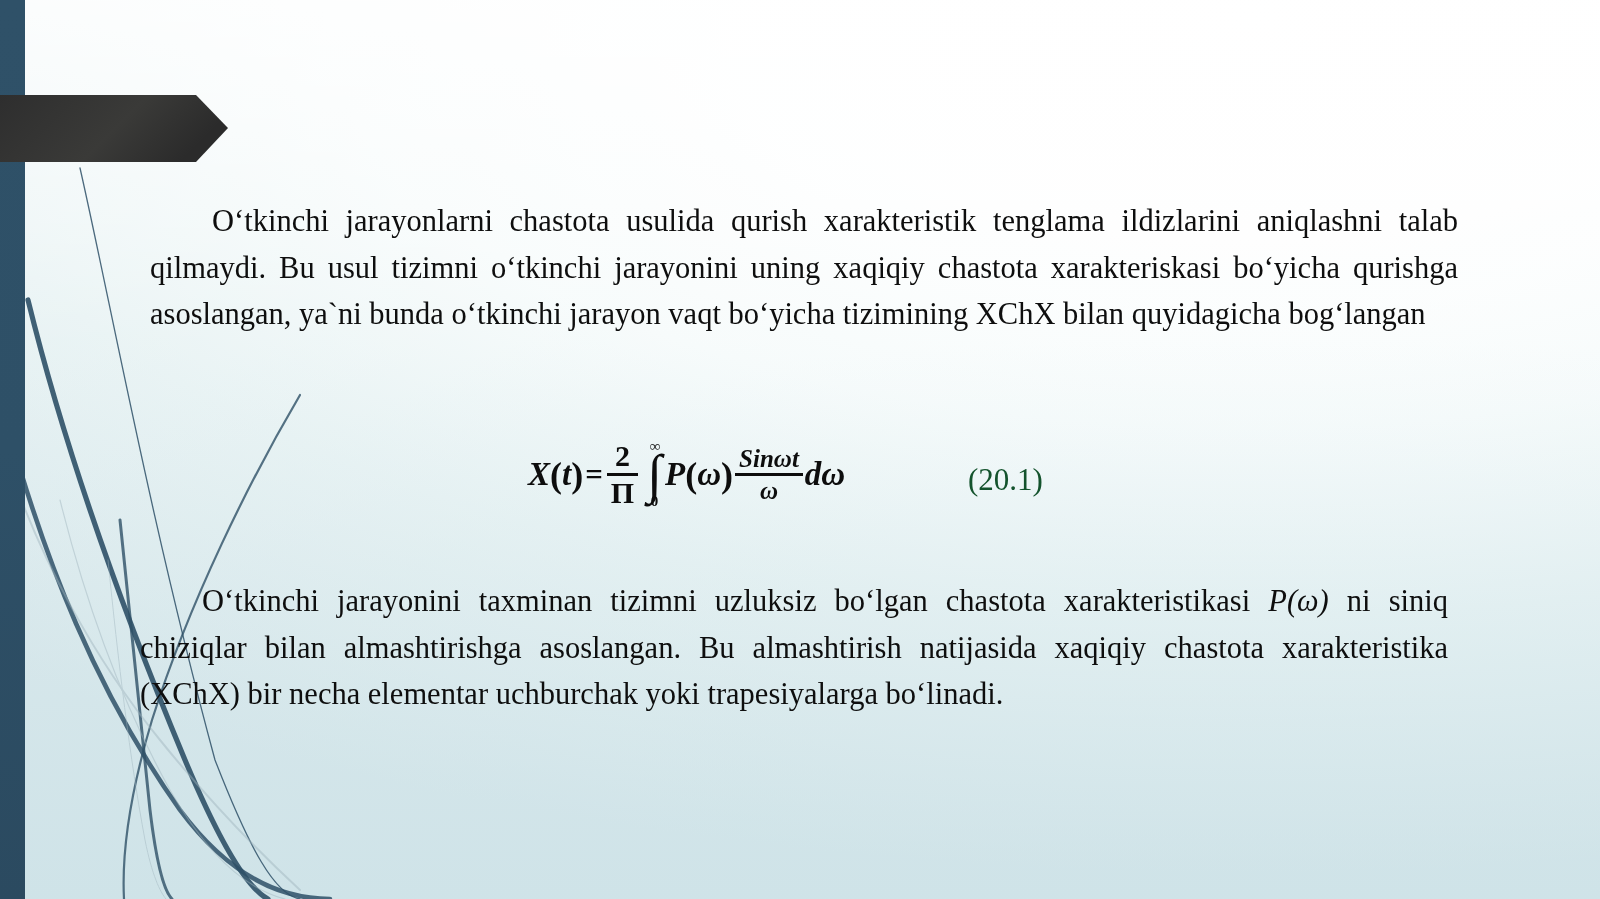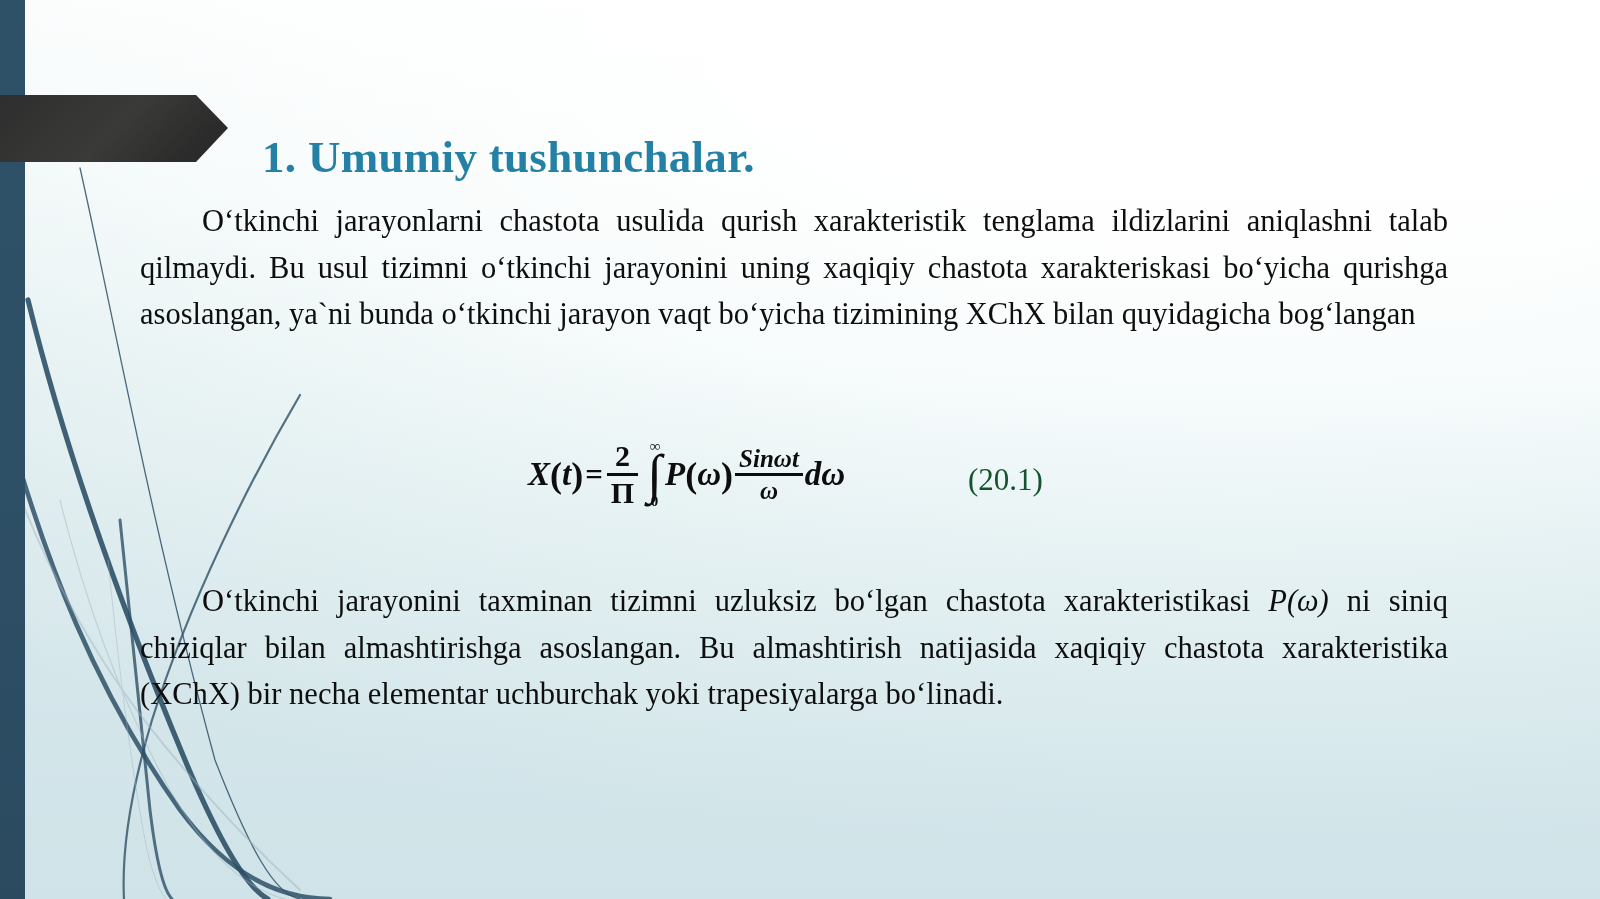--- a/index.html
+++ b/index.html
@@ -84,21 +84,21 @@
     font-size: 30.5px;
     line-height: 46.5px;
     text-align: justify;
     text-justify: inter-word;
     font-family: "Liberation Serif", serif;
   }
   .body-block p {
     margin: 0;
     text-indent: 62px;
   }
-  .para-1 { top: 198px; }
+  .para-1 { top: 198px; margin-left: 10px; }
   .para-2 { top: 578px; }
 
   .body-block em {
   }
 
   
   .equation-row {
     position: absolute;
     left: 140px;
     top: 440px;
@@ -224,21 +224,20 @@
     <defs>
       <linearGradient id="arrGrad" x1="0" y1="0" x2="1" y2="0.3">
         <stop offset="0%" stop-color="#2e2e2e"></stop>
         <stop offset="60%" stop-color="#3a3a38"></stop>
         <stop offset="100%" stop-color="#2b2b2b"></stop>
       </linearGradient>
     </defs>
     <polygon points="0,0 196,0 228,33 196,67 0,67" fill="url(#arrGrad)"></polygon>
   </svg>
 
-  <h1 class="slide-title">1. Umumiy tushunchalar.</h1>
 
   <div class="body-block para-1">
     <p>O‘tkinchi jarayonlarni chastota usulida qurish xarakteristik tenglama ildizlarini aniqlashni talab qilmaydi. Bu usul tizimni o‘tkinchi jarayonini uning xaqiqiy chastota xarakteriskasi bo‘yicha qurishga asoslangan, ya`ni bunda o‘tkinchi jarayon vaqt bo‘yicha tizimining XChX bilan quyidagicha bog‘langan</p>
   </div>
 
   <div class="equation-row">
     <div class="equation">
       <span class="eq-var">X</span>
         <span class="eq-paren">(</span>
         <span class="eq-var">t</span>

